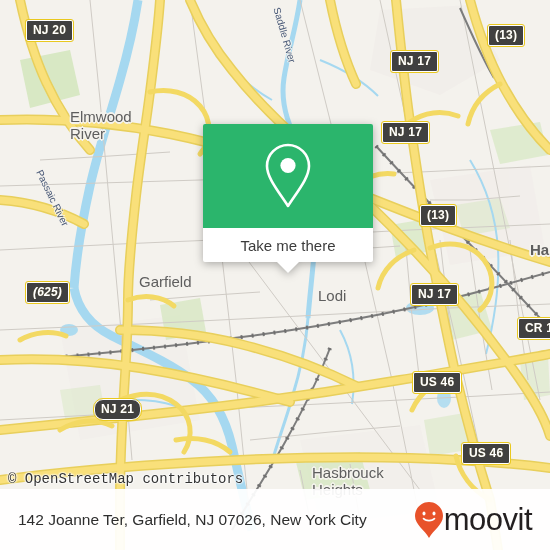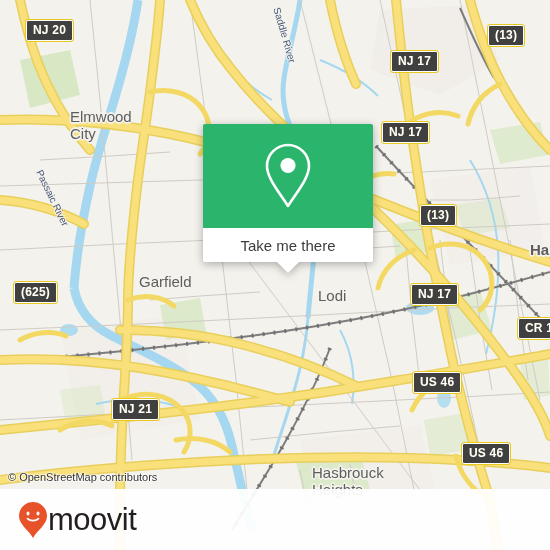--- a/index.html
+++ b/index.html
@@ -117,22 +117,22 @@
     border-left: 11px solid transparent;
     border-right: 11px solid transparent;
     border-top: 11px solid #ffffff;
   }
 
   
   #osm-attribution {
     position: absolute;
     left: 8px;
     top: 471px;
-    font-family: Liberation Sans, sans-serif;
-    font-size: 11px;
+    font-family: Liberation Mono, monospace;
+    font-size: 14px;
     color: #333333;
     text-shadow: 0 0 2px #ffffff, 0 0 2px #ffffff, 1px 0 2px #ffffff, -1px 0 2px #ffffff;
     white-space: nowrap;
   }
 
   
   #footer {
     position: absolute;
     left: 0;
     top: 489px;
@@ -307,62 +307,63 @@
           <path d="M176,440 C196,436 216,440 230,452"></path>
           <path d="M20,340 C34,332 52,330 66,336"></path>
           <path d="M500,84 C484,92 472,106 468,124"></path>
           <path d="M410,122 C424,112 442,110 458,116"></path>
         </g>
       </g>
     </svg>
 
     <div class="place-label city2" style="left:70px; top:108px; width:72px;">
       <span>Elmwood</span><br>
-      <span>City</span>
+      <span>River</span>
     </div>
     <div class="place-label city" style="left:139px; top:273px;">Garfield</div>
     <div class="place-label city" style="left:318px; top:287px;">Lodi</div>
     <div class="place-label city2" style="left:312px; top:464px; width:92px;">
       <span>Hasbrouck</span><br>
       <span>Heights</span>
     </div>
     <div class="place-label city" style="left:530px; top:241px;font-weight:bold;">Ha</div>
 
     <div class="water-label" style="left:282px; top:6px; transform-origin: 0 0; transform: rotate(74deg);">Saddle River</div>
     <div class="water-label" style="left:44px; top:168px; transform-origin: 0 0; transform: rotate(64deg);">Passaic River</div>
 
     <div class="shield" style="left:26px;  top:20px;">NJ 20</div>
     <div class="shield" style="left:488px; top:25px;">(13)</div>
     <div class="shield" style="left:391px; top:51px;">NJ 17</div>
     <div class="shield" style="left:382px; top:122px;">NJ 17</div>
     <div class="shield" style="left:420px; top:205px;">(13)</div>
     <div class="shield" style="left:411px; top:284px;">NJ 17</div>
     <div class="shield" style="left:518px; top:318px;">CR 12</div>
-    <div class="shield" style="left:14px;  top:282px;">(625)</div>
-    <div class="shield" style="left:112px; top:399px;">NJ 21</div>
+    <div class="shield" style="left:26px;  top:282px;font-style:italic;">(625)</div>
+    <div class="shield" style="left:94px; top:399px;border-radius:9px;">NJ 21</div>
     <div class="shield" style="left:413px; top:372px;">US 46</div>
     <div class="shield" style="left:462px; top:443px;">US 46</div>
 
     <div id="popup">
       <div id="popup-green">
         <svg width="58" height="72" viewBox="0 0 58 72">
           <path d="M29 5 C17.4 5 8 14.4 8 26 C8 38 20 52 29 66 C38 52 50 38 50 26 C50 14.4 40.6 5 29 5 Z" fill="none" stroke="#ffffff" stroke-width="2.6" stroke-linejoin="round"></path>
           <circle cx="29" cy="25.5" r="7.6" fill="#ffffff"></circle>
         </svg>
       </div>
       <div id="popup-bar">
         <span id="popup-bar-label">Take me there</span>
         <div id="popup-tail"></div>
       </div>
     </div>
 
     <div id="osm-attribution">© OpenStreetMap contributors</div>
   </div>
 
   <div id="footer">
+    <div id="footer-address">142 Joanne Ter, Garfield, NJ 07026, New York City</div>
     <div id="brand">
       <svg width="30" height="38" viewBox="0 0 30 38">
         <path d="M15 1 C7.3 1 1 7.3 1 15 C1 24 11 29 15 37 C19 29 29 24 29 15 C29 7.3 22.7 1 15 1 Z" fill="#e8522a"></path>
         <ellipse cx="10" cy="12.6" rx="1.5" ry="2" fill="#ffffff"></ellipse>
         <ellipse cx="20" cy="12.6" rx="1.5" ry="2" fill="#ffffff"></ellipse>
         <path d="M9.5 17.6 C11.5 20.4 18.5 20.4 20.5 17.6" fill="none" stroke="#ffffff" stroke-width="1.7" stroke-linecap="round"></path>
       </svg>
       <span id="brand-wordmark">moovit</span>
     </div>
   </div>

